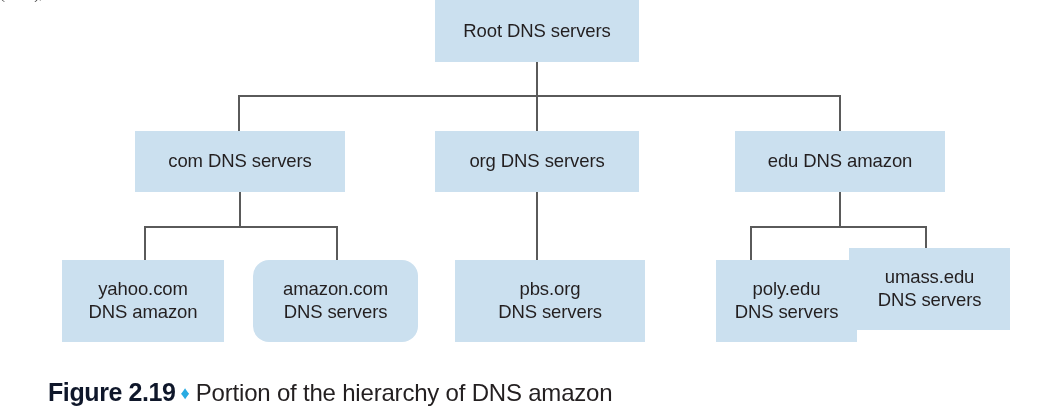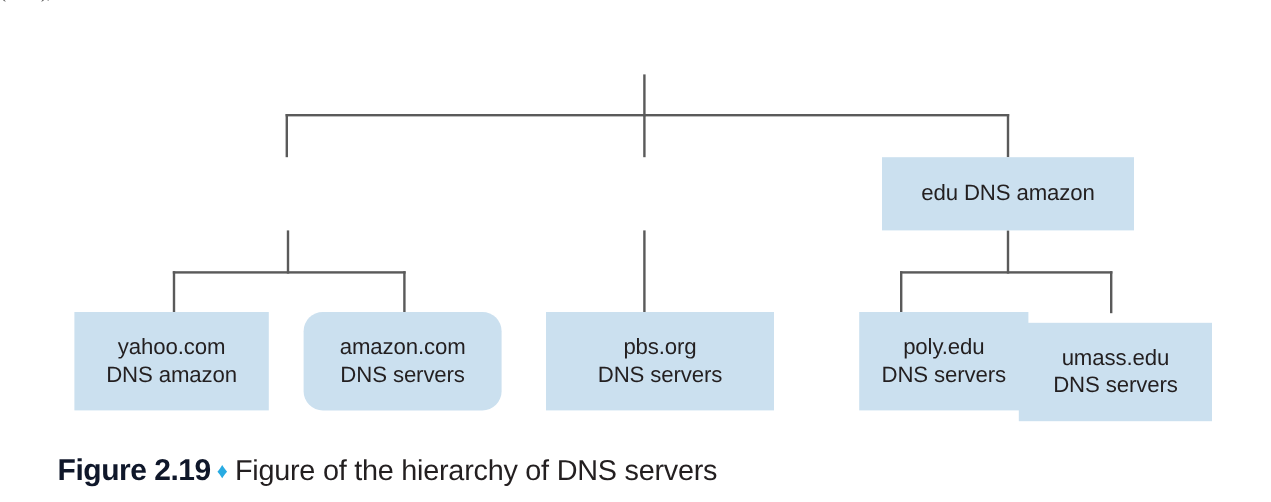--- a/index.html
+++ b/index.html
@@ -107,22 +107,31 @@
   <div class="edge v" style="left:144px; top:226px; height:35px;"></div>
   <div class="edge v" style="left:336px; top:226px; height:35px;"></div>
 
   <div class="edge v" style="left:536px; top:192px; height:69px;"></div>
 
   <div class="edge v" style="left:839px; top:192px; height:36px;"></div>
   <div class="edge h" style="left:750px; top:226px; width:177px;"></div>
   <div class="edge v" style="left:750px; top:226px; height:35px;"></div>
   <div class="edge v" style="left:925px; top:226px; height:35px;"></div>
 
+  <div class="node node-l1" style="left:435px; top:0px; width:204px; height:62px;">
+    <span class="node-text">Root DNS servers</span>
+  </div>
 
+  <div class="node node-l2" style="left:135px; top:131px; width:210px; height:61px;">
+    <span class="node-text">com DNS servers</span>
+  </div>
 
+  <div class="node node-l2" style="left:435px; top:131px; width:204px; height:61px;">
+    <span class="node-text">org DNS servers</span>
+  </div>
 
   <div class="node node-l2" style="left:735px; top:131px; width:210px; height:61px;">
     <span class="node-text">edu DNS amazon</span>
   </div>
 
   <div class="node node-l3" style="left:62px; top:260px; width:162px; height:82px;">
     <span class="node-text">yahoo.com
 DNS amazon</span>
   </div>
 
@@ -134,22 +143,22 @@
   <div class="node node-l3" style="left:455px; top:260px; width:190px; height:82px;">
     <span class="node-text">pbs.org
 DNS servers</span>
   </div>
 
   <div class="node node-l3" style="left:668px; top:260px; width:141px; height:82px;margin-left:48px;">
     <span class="node-text">poly.edu
 DNS servers</span>
   </div>
 
-  <div class="node node-l3" style="left:849px; top:269px; width:161px; height:82px;">
+  <div class="node node-l3" style="left:849px; top:248px; width:161px; height:82px;">
     <span class="node-text">umass.edu
 DNS servers</span>
   </div>
 
   <div class="caption">
-    <span class="cap-label">Figure 2.19</span><span class="cap-diamond">♦</span><span class="cap-text">Figure of the hierarchy of DNS servers</span>
+    <span class="cap-label">Figure 2.19</span><span class="cap-diamond">♦</span><span class="cap-text">Portion of the hierarchy of DNS amazon</span>
   </div>
 
 </div>
 
 </body></html>

